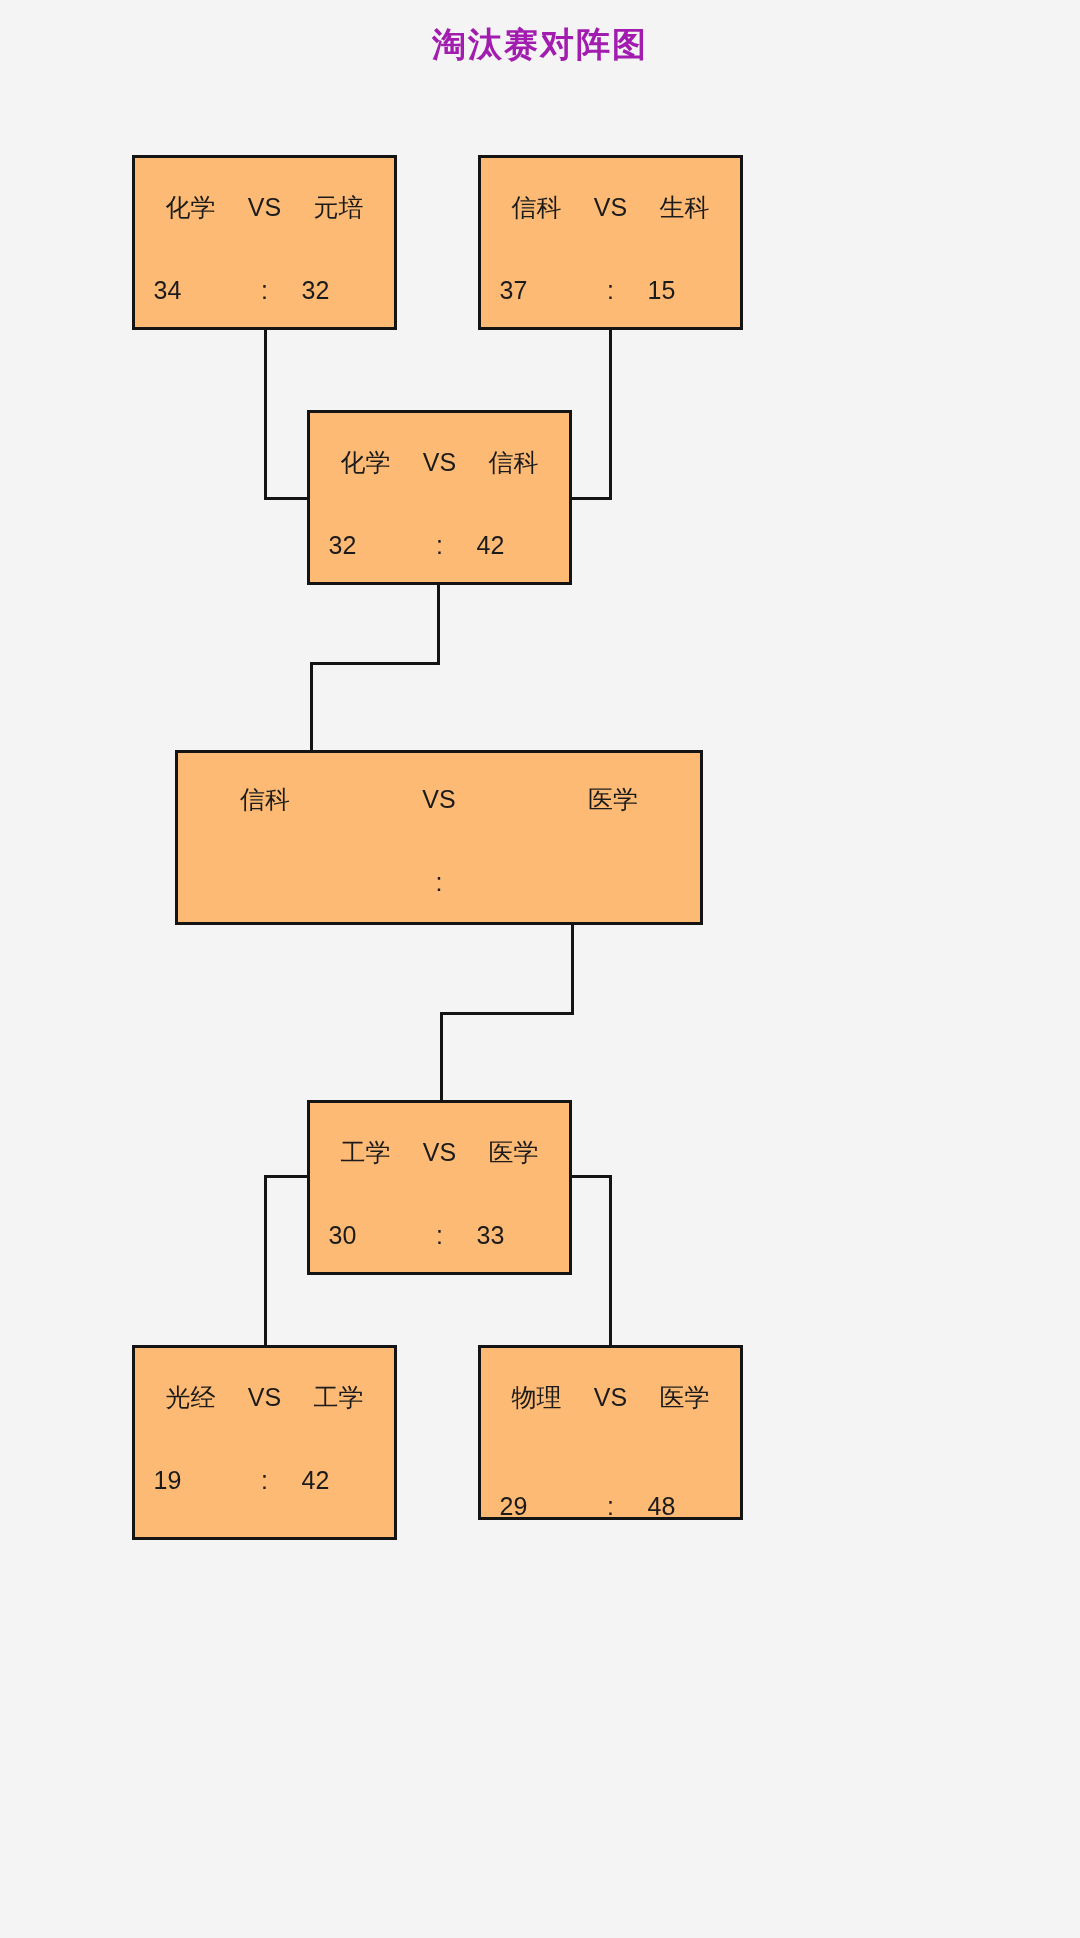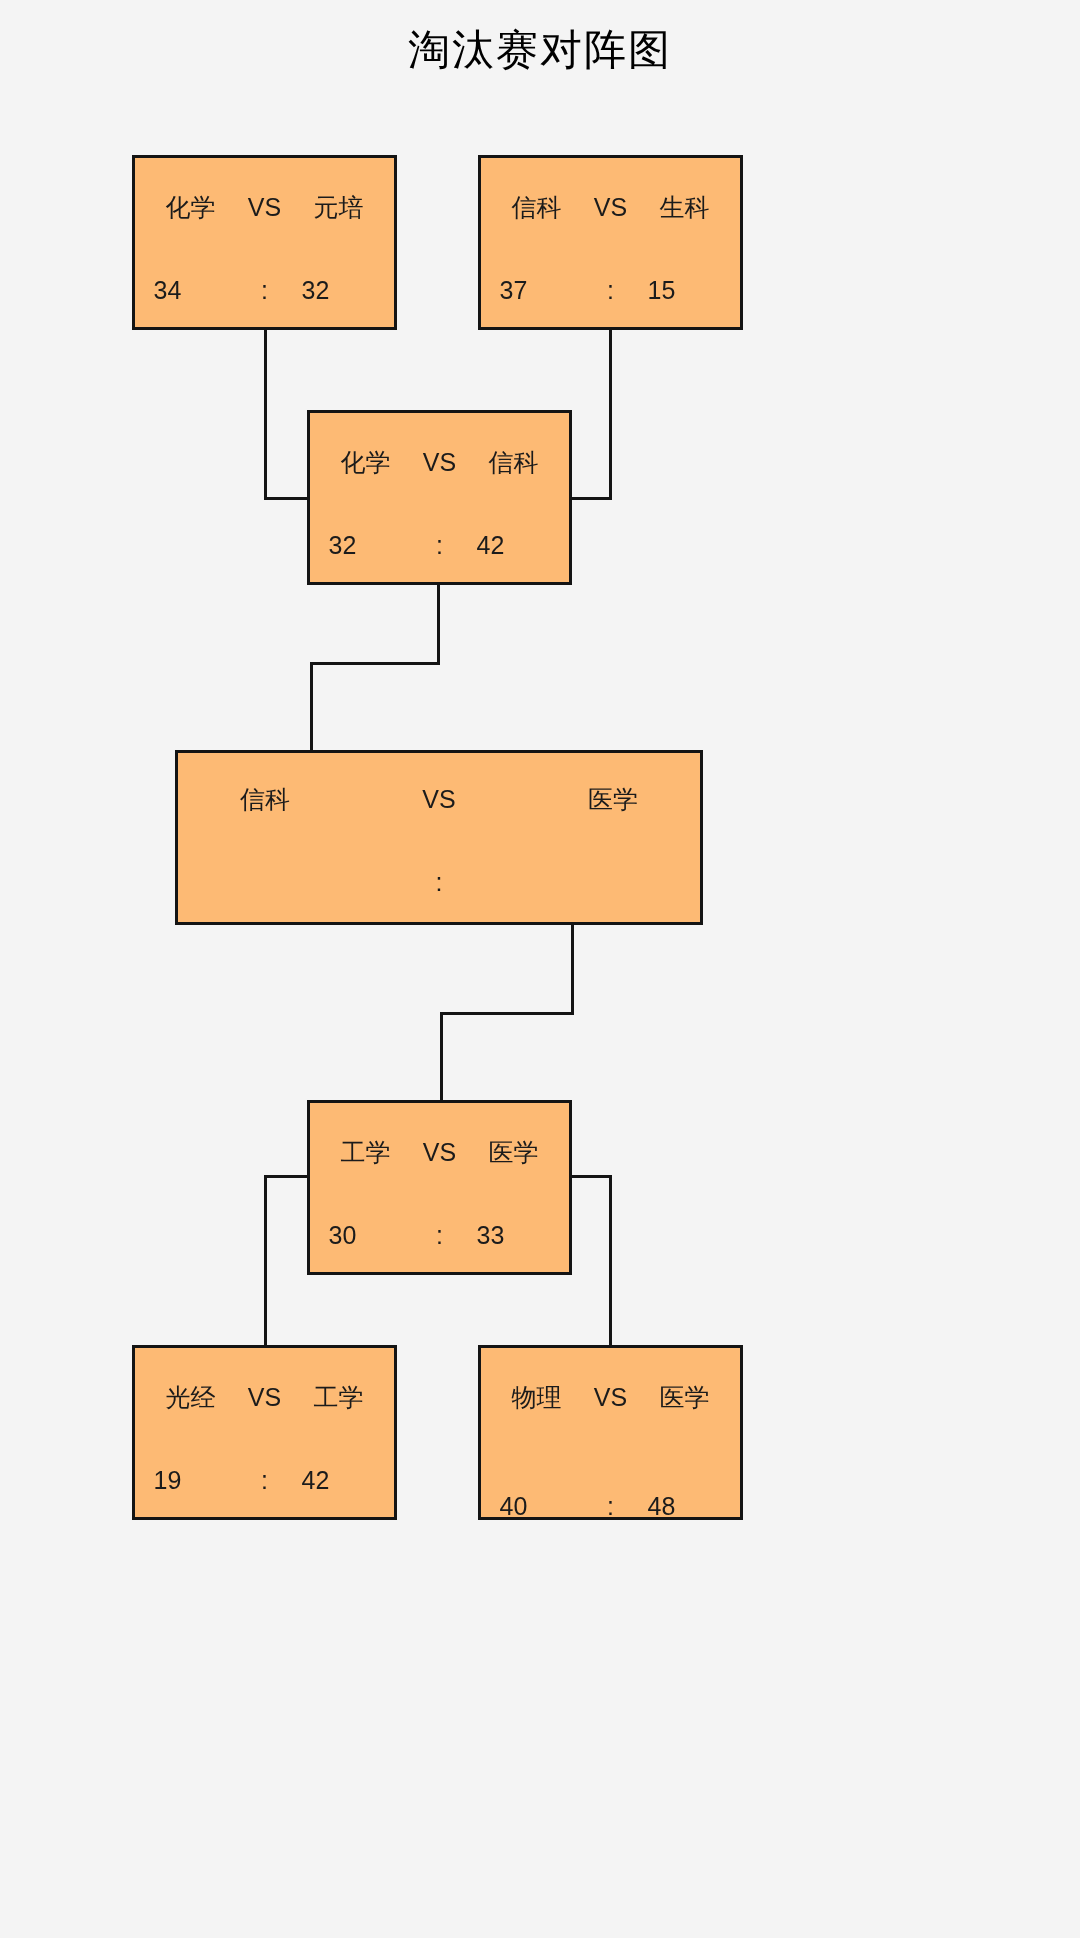--- a/index.html
+++ b/index.html
@@ -15,24 +15,24 @@
     color: #1b1b1b;
     overflow: hidden;
   }
 
   #bracket-title {
     position: absolute;
     left: 0;
     top: 22px;
     width: 1080px;
     text-align: center;
-    font-size: 42px;
-    font-weight: normal;
+    font-size: 34px;
+    font-weight: bold;
     letter-spacing: 2px;
-    color: #000000;
+    color: #a21caf;
   }
 
   .match-box {
     position: absolute;
     box-sizing: border-box;
     border: 3px solid #141414;
     background: #fdba74;
     display: flex;
     flex-direction: column;
     align-items: stretch;
@@ -178,37 +178,37 @@
     <span class="vs-label">VS</span>
     <span class="team-name">医学</span>
   </div>
   <div class="score-row">
     <span class="score-val">30</span>
     <span class="colon">:</span>
     <span class="score-val">33</span>
   </div>
 </div>
 
-<div class="match-box narrow" style="left:132px; top:1345px; width:265px; height:175px;">
+<div class="match-box narrow" style="left:132px; top:1345px; width:265px; height:195px;">
   <div class="teams-row">
     <span class="team-name">光经</span>
     <span class="vs-label">VS</span>
     <span class="team-name">工学</span>
   </div>
   <div class="score-row">
     <span class="score-val">19</span>
     <span class="colon">:</span>
     <span class="score-val">42</span>
   </div>
 </div>
 
 <div class="match-box narrow" style="left:478px; top:1345px; width:265px; height:175px;gap:26px;">
   <div class="teams-row">
     <span class="team-name">物理</span>
     <span class="vs-label">VS</span>
     <span class="team-name">医学</span>
   </div>
   <div class="score-row">
-    <span class="score-val">40</span>
+    <span class="score-val">29</span>
     <span class="colon">:</span>
     <span class="score-val">48</span>
   </div>
 </div>
 
 </body></html>

